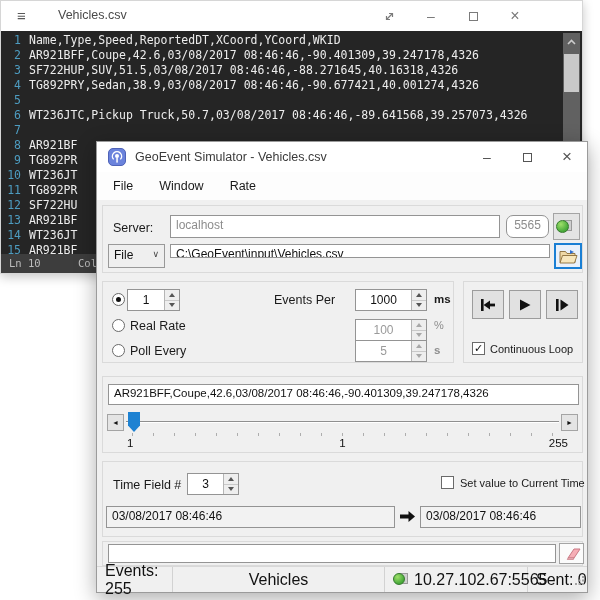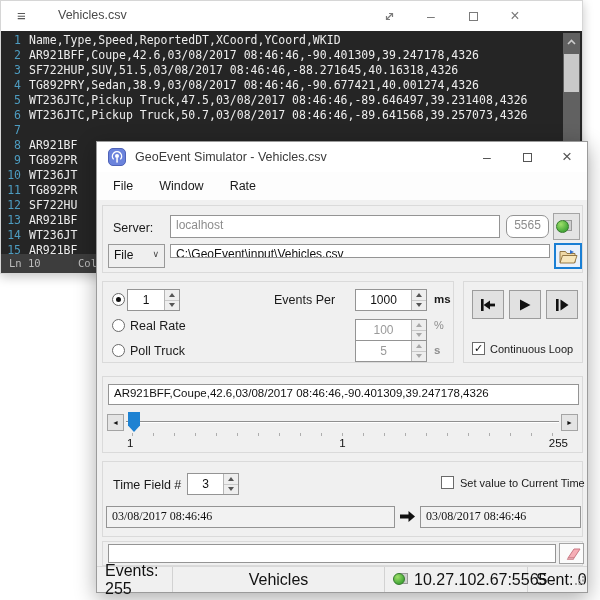--- a/index.html
+++ b/index.html
@@ -48,21 +48,21 @@
   .g-rate   { left:5px; top:139px; width:352px; height:82px; }
   .g-trans  { left:366px; top:139px; width:120px; height:82px; }
   .g-event  { left:5px; top:234px; width:481px; height:77px; }
   .g-time   { left:5px; top:319px; width:481px; height:76px; }
   .g-msg    { left:5px; top:399px; width:481px; height:25px; }
 
   .lbl { position:absolute; font-size:12.5px; color:#1a1a1a; white-space:nowrap; }
   .field { position:absolute; background:#fff; border:1px solid #949494; font-size:12px;
            color:#111; padding:2px 5px; overflow:hidden; white-space:nowrap; }
   .field.gray  { color:#8d8d8d; }
-  .field.flat  { background:#f2f2f2;font-family:Liberation Serif, serif; }
+  .field.flat  { background:#f2f2f2; }
 
   .host { left:67px; top:9px; width:330px; height:23px; }
   .port { left:403px; top:9px; width:43px; height:23px; text-align:center;border-radius:7px; }
   .btn  { position:absolute; background:#e4e4e4; border:1px solid #a4a4a4;
           display:flex; align-items:center; justify-content:center; }
   .b-conn { left:450px; top:7px; width:27px; height:27px; }
   .dd { left:5px; top:38px; width:57px; height:24px; background:#efefef; border:1px solid #999;
         position:absolute; font-size:12px; color:#111; padding:3px 5px; }
   .dd-chev { position:absolute; right:5px; top:4px; font-size:9px; color:#444; }
   .path { left:67px; top:38px; width:380px; height:14px; }
@@ -146,21 +146,21 @@
           </span>
         <span class="e-ctrl" style="font-size:16px;">×</span>
       </span>
     </div>
 
     <div class="e-body">
       <div class="eline"><span class="lnum">1</span><span class="ltext">Name,Type,Speed,ReportedDT,XCoord,YCoord,WKID</span></div>
       <div class="eline"><span class="lnum">2</span><span class="ltext">AR921BFF,Coupe,42.6,03/08/2017 08:46:46,-90.401309,39.247178,4326</span></div>
       <div class="eline"><span class="lnum">3</span><span class="ltext">SF722HUP,SUV,51.5,03/08/2017 08:46:46,-88.271645,40.16318,4326</span></div>
       <div class="eline"><span class="lnum">4</span><span class="ltext">TG892PRY,Sedan,38.9,03/08/2017 08:46:46,-90.677421,40.001274,4326</span></div>
-      <div class="eline"><span class="lnum">5</span><span class="ltext">WT236JTC,Pickup Truck,47.5,03/08/2017 08:46:46,-89.646497,39.231408,4326</span></div>
+      <div class="eline"><span class="lnum">5</span></div>
       <div class="eline"><span class="lnum">6</span><span class="ltext">WT236JTC,Pickup Truck,50.7,03/08/2017 08:46:46,-89.641568,39.257073,4326</span></div>
       <div class="eline"><span class="lnum">7</span></div>
       <div class="eline"><span class="lnum">8</span><span class="ltext">AR921BF</span></div>
       <div class="eline"><span class="lnum">9</span><span class="ltext">TG892PR</span></div>
       <div class="eline"><span class="lnum">10</span><span class="ltext">WT236JT</span></div>
       <div class="eline"><span class="lnum">11</span><span class="ltext">TG892PR</span></div>
       <div class="eline"><span class="lnum">12</span><span class="ltext">SF722HU</span></div>
       <div class="eline"><span class="lnum">13</span><span class="ltext">AR921BF</span></div>
       <div class="eline"><span class="lnum">14</span><span class="ltext">WT236JT</span></div>
       <div class="eline"><span class="lnum">15</span><span class="ltext">AR921BF</span></div>
@@ -269,21 +269,21 @@
               </span>
             <span class="sb">
                 <i class="td"></i>
               </span>
           </span>
         </div>
         <span class="lbl" style="left:331px; top:4px; color:#8d8d8d; font-size:11px;">%</span>
       </div>
       <div class="rrow" style="top:58px;">
         <span class="radio"></span>
-        <span class="lbl" style="left:27px; top:4px;">Poll Truck</span>
+        <span class="lbl" style="left:27px; top:4px;">Poll Every</span>
         <div class="spin dis" style="left:252px; top:0; width:72px;">
           <span class="val">5</span>
           <span class="spinbtns">
             <span class="sb">
                 <i class="tu"></i>
               </span>
             <span class="sb">
                 <i class="td"></i>
               </span>
           </span>

